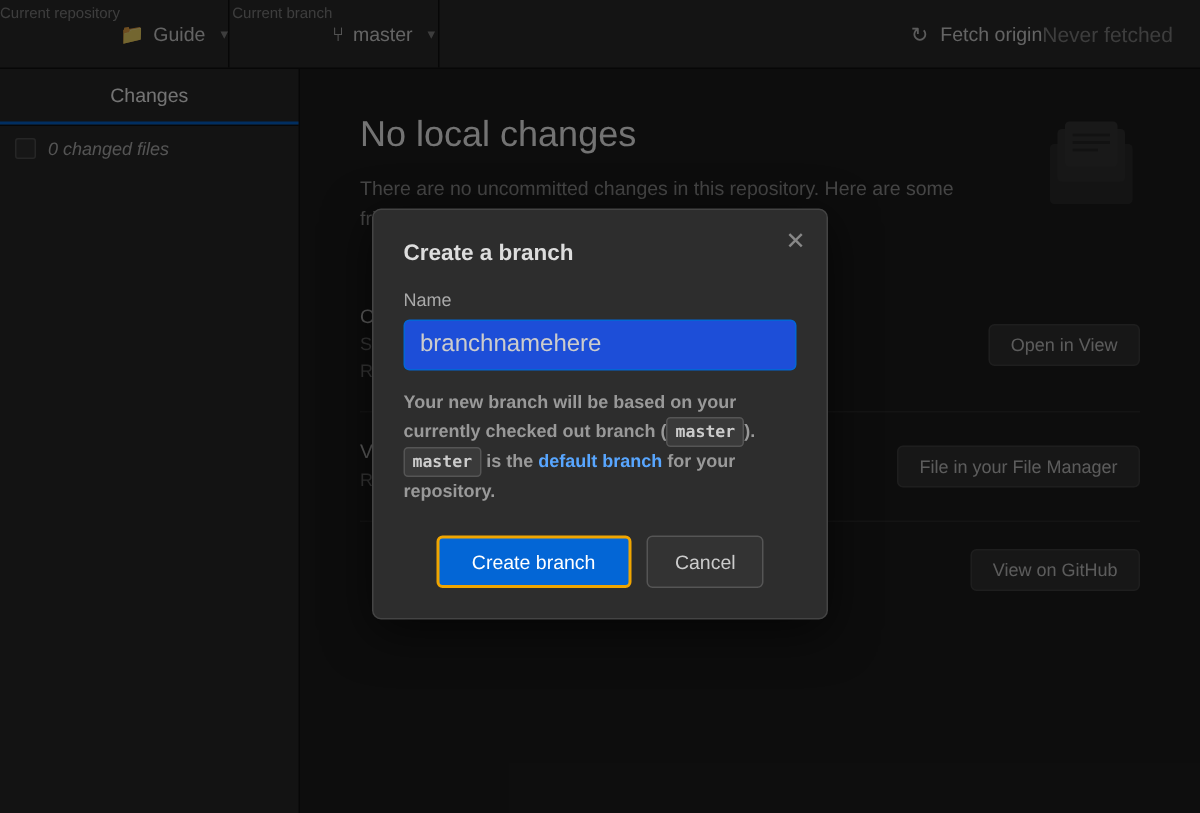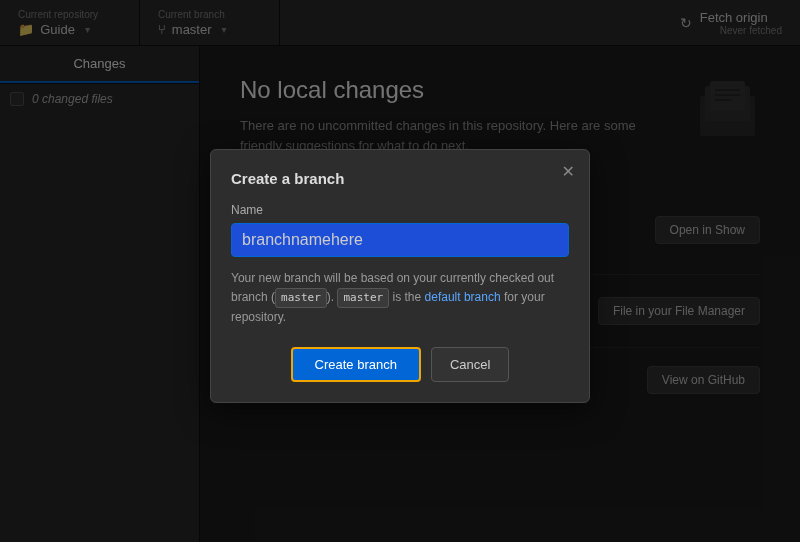--- a/index.html
+++ b/index.html
@@ -16,23 +16,23 @@
     
     .top-bar {
       display: flex;
       align-items: stretch;
       background: #2d2d2d;
       border-bottom: 1px solid #111;
       height: 46px;
     }
     .top-bar-item {
       display: flex;
-      flex-direction: column;
+      flex-direction: row;
       justify-content: center;
-      padding: 4px 18px;
+      padding: 4px 0;
       border-right: 1px solid #111;
       cursor: pointer;
       min-width: 140px;
       position: relative;
     }
     .top-bar-item:last-child { border-right: none; margin-left: auto; }
     .top-bar-item .label {
       font-size: 10px;
       color: #888;
       margin-bottom: 2px;
@@ -56,21 +56,21 @@
       gap: 8px;
       padding: 0 18px;
       background: transparent;
       border: none;
       cursor: pointer;
       color: #ccc;
       margin-left: auto;
     }
     .fetch-btn .icon { font-size: 14px; }
     .fetch-btn .text { font-size: 13px; color: #ddd; font-weight: 500; }
-    .fetch-btn .sub { font-size: 10px; color: #888; margin-left: 20px; }
+    .fetch-btn .sub { font-size: 14px; color: #888; }
 
     
     .sidebar {
       position: absolute;
       top: 46px;
       left: 0;
       width: 200px;
       bottom: 0;
       background: #2a2a2a;
       border-right: 1px solid #111;
@@ -187,21 +187,21 @@
       display: flex;
       align-items: center;
       justify-content: center;
     }
 
     
     .dialog {
       background: #2d2d2d;
       border: 1px solid #444;
       border-radius: 6px;
-      width: 380px;
+      width: 304px;
       padding: 20px;
       position: relative;
       box-shadow: 0 8px 32px rgba(0,0,0,0.6);
       margin-top: 10px;
     }
     .dialog-title {
       font-size: 15px;
       color: #ddd;
       font-weight: 600;
       margin-bottom: 16px;
@@ -231,20 +231,21 @@
       padding: 7px 10px;
       font-size: 16px;
       outline: none;
       margin-bottom: 12px;
     }
     .dialog-info {
       font-size: 12px;
       color: #999;
       line-height: 1.6;
       margin-bottom: 20px;
+      font-weight: bold;
     }
     .branch-tag {
       display: inline-block;
       background: #3a3a3a;
       border: 1px solid #555;
       border-radius: 3px;
       padding: 0 5px;
       font-size: 11px;
       color: #ccc;
       font-family: monospace;
@@ -290,21 +291,21 @@
   <div class="top-bar-item">
     <span class="label">Current branch</span>
     <span class="value">
       <span>⑂</span>
       <span>master</span>
       <span class="chevron">▾</span>
     </span>
   </div>
   <button class="fetch-btn">
     <span class="icon">↻</span>
-    <span style="display:flex;flex-direction:column;align-items:flex-start;">
+    <span style="display:flex;flex-direction:row;align-items:flex-start;">
       <span class="text">Fetch origin</span>
       <span class="sub">Never fetched</span>
     </span>
   </button>
 </div>
 
 <div class="sidebar">
   <div class="tab-bar">
     <div class="tab active">Changes</div>
   </div>
@@ -333,21 +334,21 @@
   <div class="suggestion-row">
     <div class="suggestion-left">
       <div class="suggestion-title">Open the repository in your external editor</div>
       <div class="suggestion-sub">
         Select your editor in <a class="suggestion-link">Options</a>
       </div>
       <div class="suggestion-sub" style="margin-top:3px;">
         Repository menu or &nbsp;<span class="kbd">Ctrl</span>&nbsp;<span class="kbd">Shift</span>&nbsp;<span class="kbd">A</span>
       </div>
     </div>
-    <button class="suggestion-btn">Open in Show</button>
+    <button class="suggestion-btn">Open in View</button>
   </div>
 
   <div class="suggestion-row">
     <div class="suggestion-left">
       <div class="suggestion-title">View the files of your repository in your File Manager</div>
       <div class="suggestion-sub">
         Repository menu or &nbsp;<span class="kbd">Ctrl</span>&nbsp;<span class="kbd">Shift</span>&nbsp;<span class="kbd">F</span>
       </div>
     </div>
     <button class="suggestion-btn">File in your File Manager</button>

